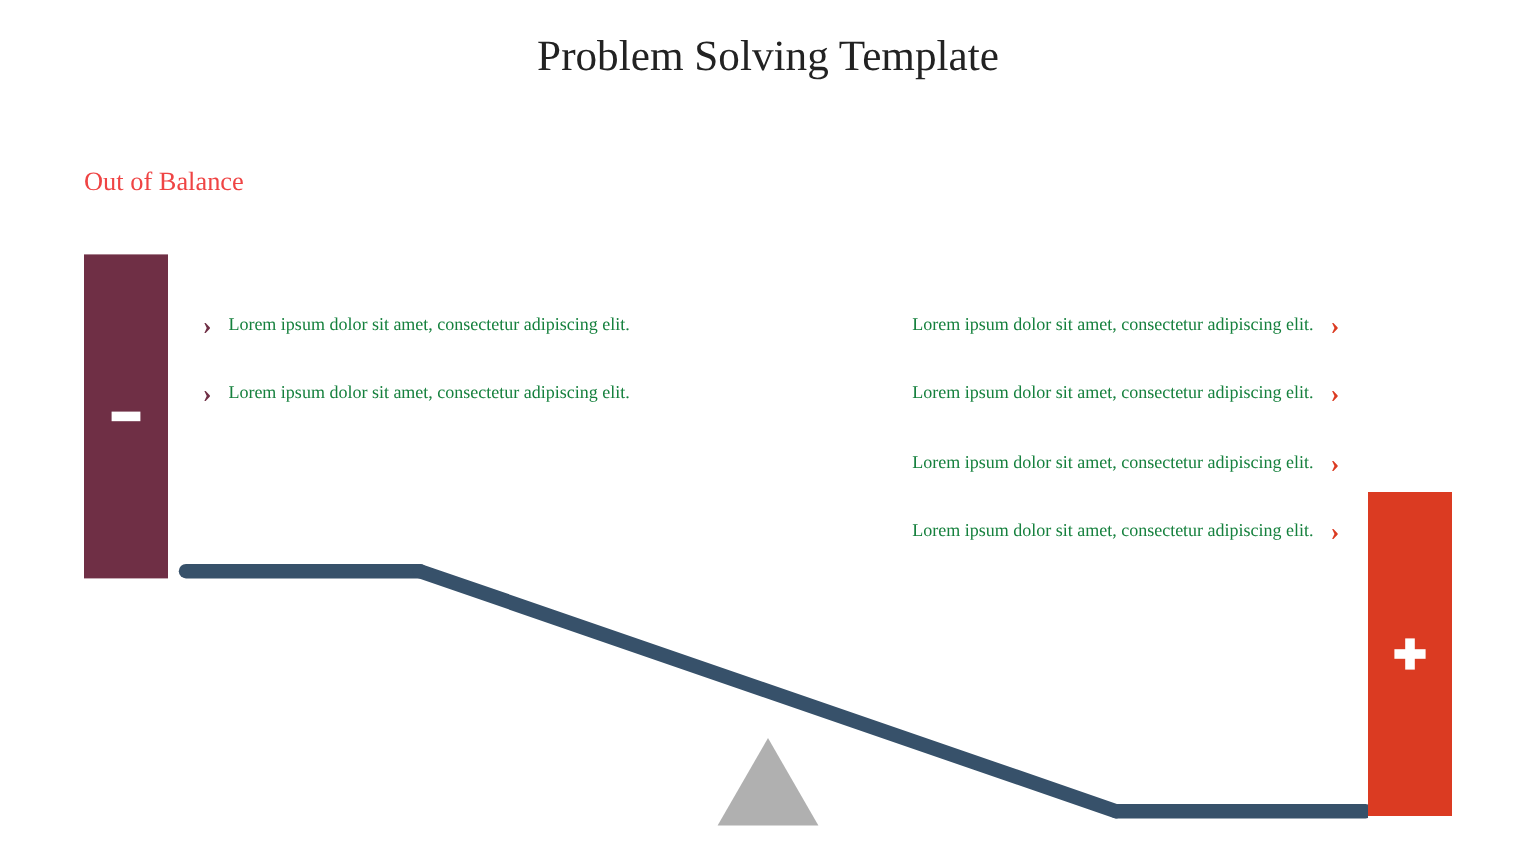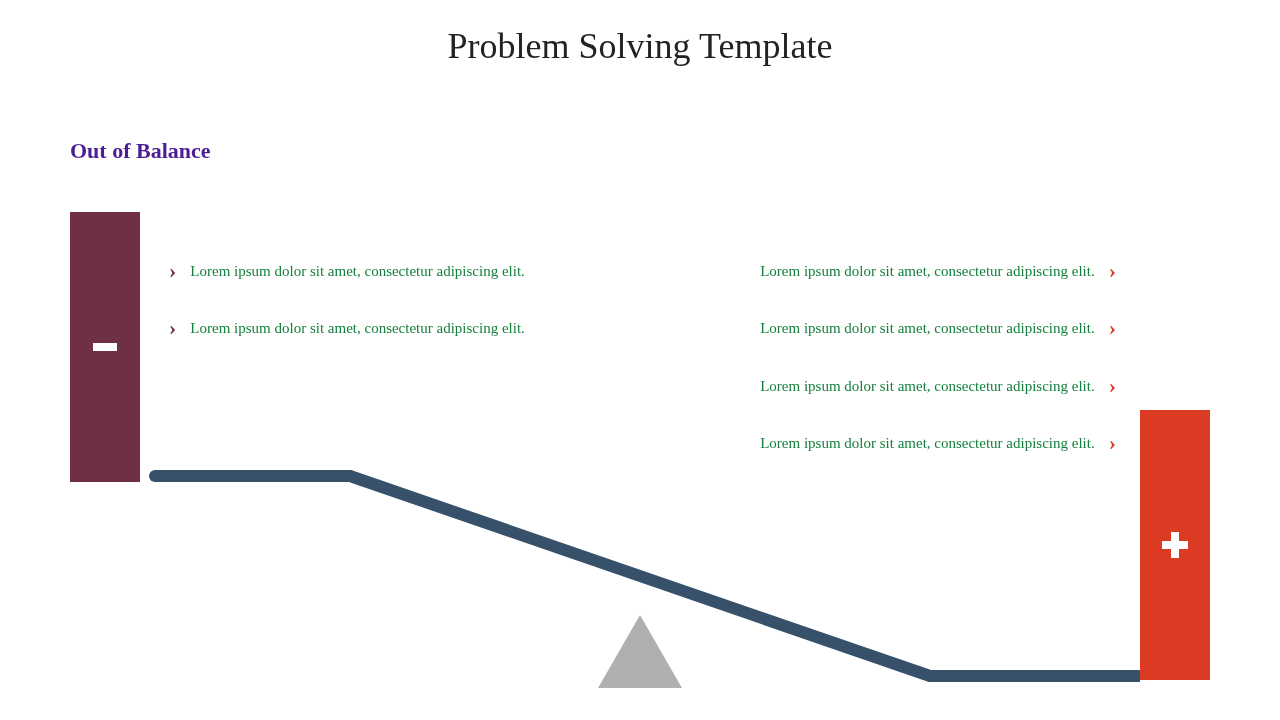--- a/index.html
+++ b/index.html
@@ -1,18 +1,18 @@
 <!DOCTYPE html>
 <html><head>
 <meta charset="utf-8">
 <style>
 html,body{margin:0;padding:0;width:1280px;height:720px;font-family:Georgia,'Times New Roman',serif;background:#fff;color:#333;overflow:hidden}
 .slide{position:relative;width:1280px;height:551px}
 .title{position:absolute;top:25px;left:0;width:100%;text-align:center;font-size:36px;font-weight:400;color:#222}
-.subtitle{position:absolute;top:138px;left:70px;font-size:22px;font-weight:700;color:#4c1d95}
+.subtitle{position:absolute;top:138px;left:70px;font-size:22px;font-weight:400;color:#ef4444}
 .bar-neg{position:absolute;top:212px;left:70px;width:70px;height:270px;background:#6f2f45;display:flex;align-items:center;justify-content:center}
 .bar-neg .sym{width:24px;height:8px;background:#fff}
 .bar-pos{position:absolute;top:410px;left:1140px;width:70px;height:270px;background:#db3b22;display:flex;align-items:center;justify-content:center}
 .bar-pos .sym{position:relative;width:26px;height:26px}
 .bar-pos .sym::before{content:"";position:absolute;left:0;top:9px;width:26px;height:8px;background:#fff}
 .bar-pos .sym::after{content:"";position:absolute;left:9px;top:0;width:8px;height:26px;background:#fff}
 .col-left{position:absolute;top:260px;left:155px;width:440px}
 .col-right{position:absolute;top:260px;left:690px;width:440px}
 .item{display:flex;margin-bottom:34px}
 .col-right .item{flex-direction:row-reverse}

